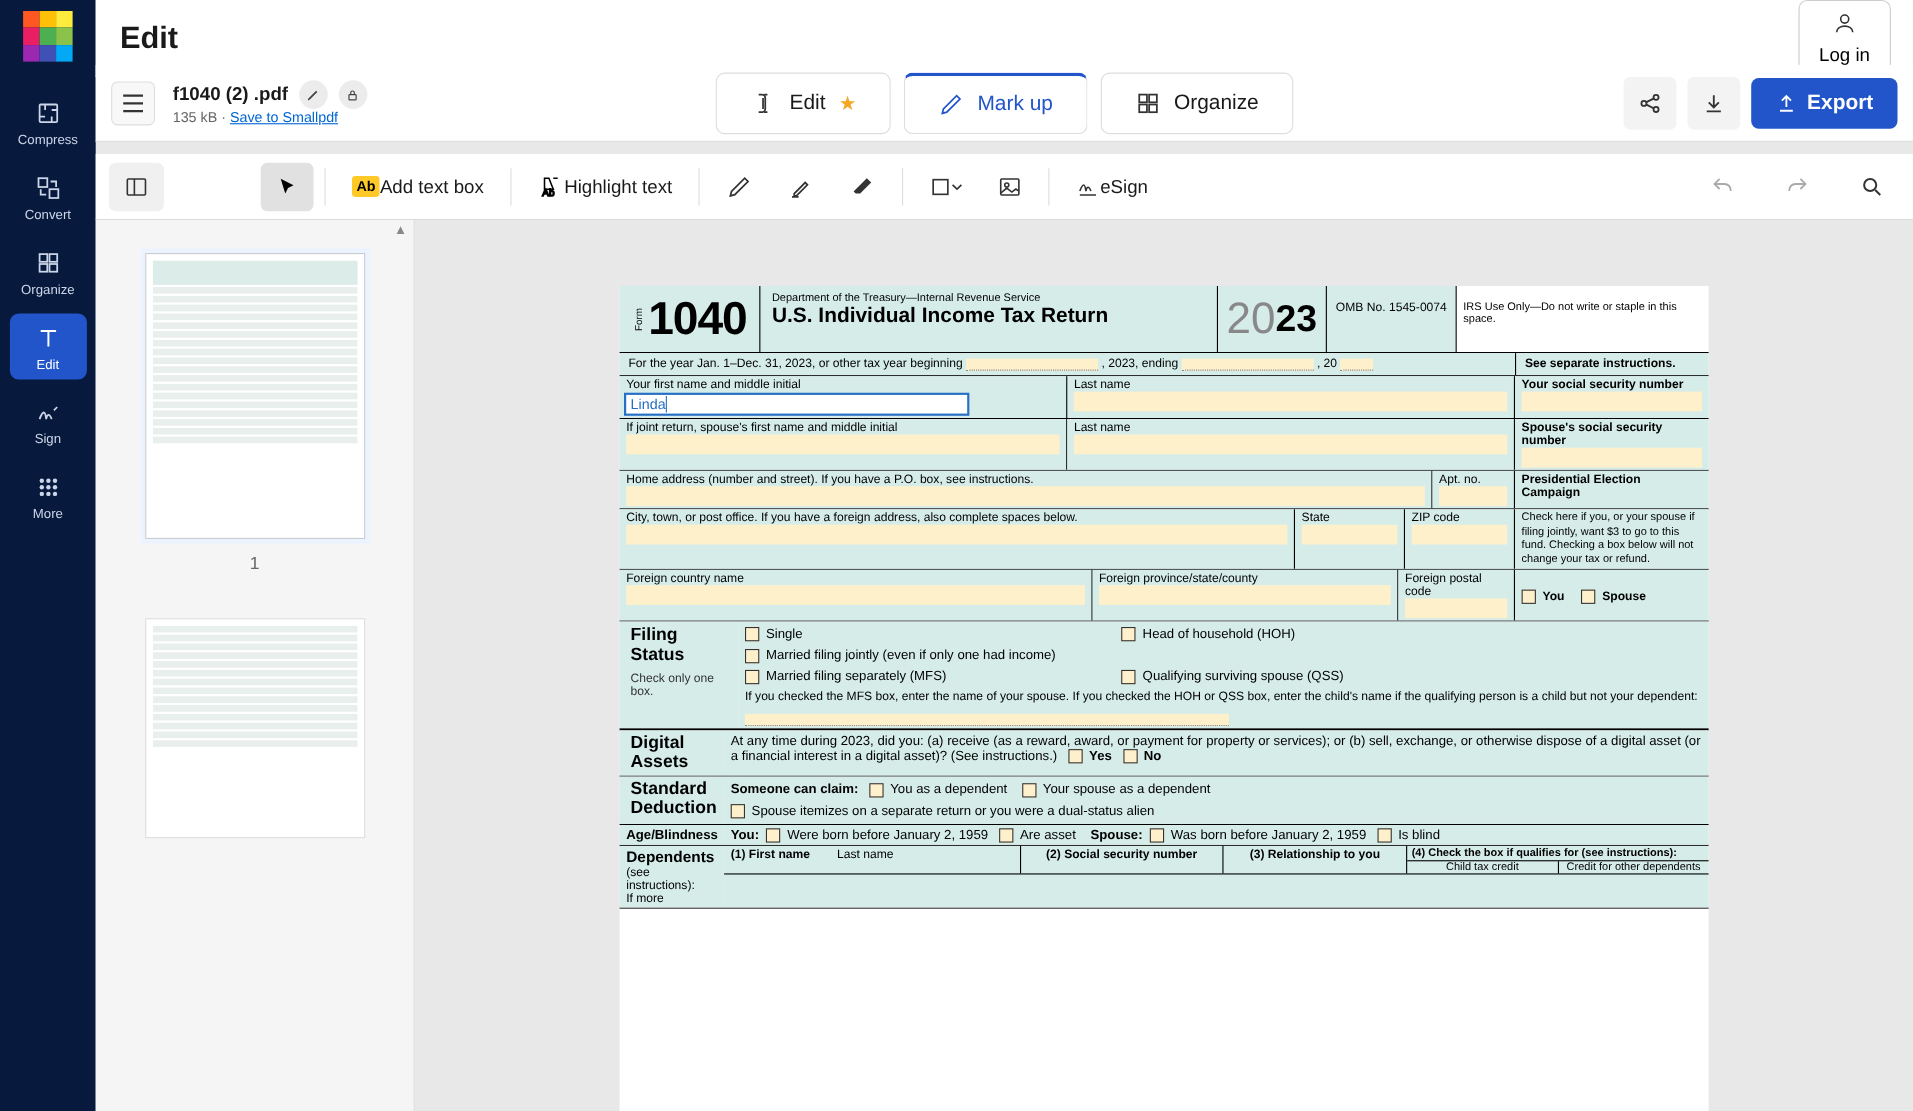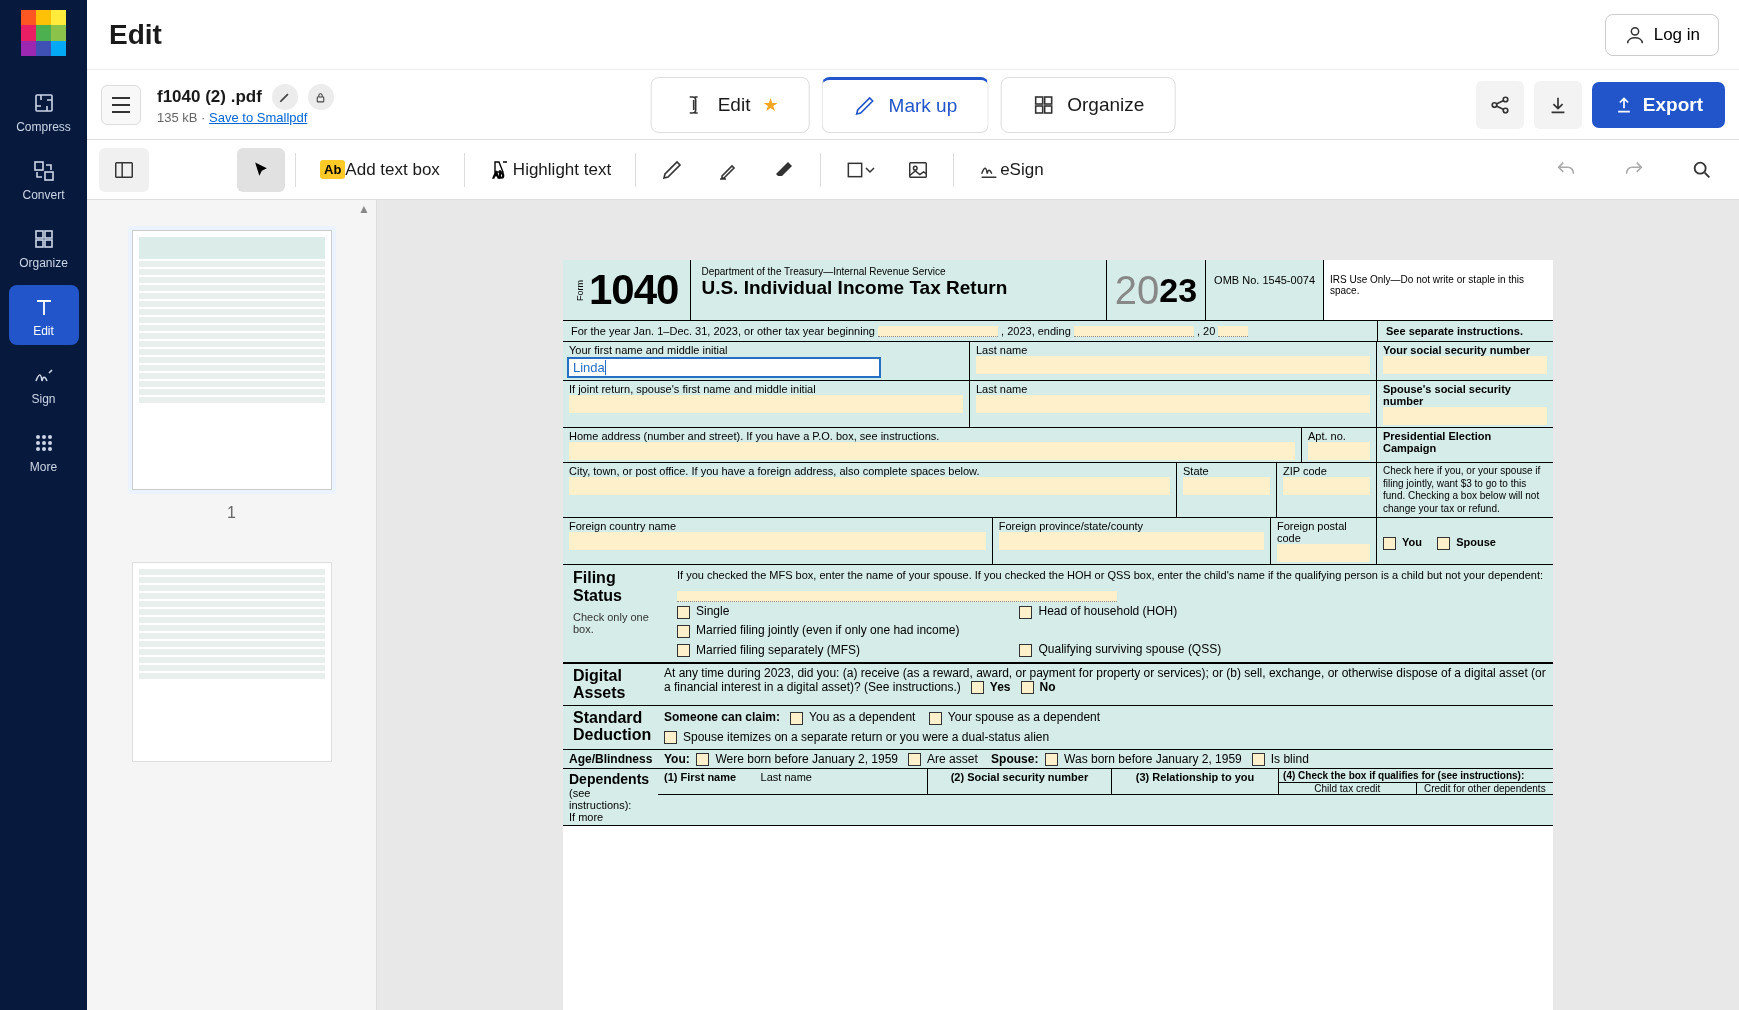--- a/index.html
+++ b/index.html
@@ -36,25 +36,25 @@
   .nav-item .icn{width:28px;height:28px;display:flex;align-items:center;justify-content:center;margin-bottom:3px;}
   
   .header{
     position:absolute;left:87px;top:0;right:0;height:70px;background:#fff;
     display:flex;align-items:center;justify-content:space-between;padding:0 20px 0 22px;
     border-bottom:1px solid #eee;
   }
   .header h1{font-size:28px;font-weight:700;margin:0;}
   .login-btn{
     border:1px solid #ccc;background:#fff;border-radius:8px;padding:9px 18px;
-    display:flex;align-items:center;gap:8px;font-size:17px;cursor:pointer;
+    display:flex;align-items:center;gap:8px;font-size:17px;cursor:pointer;flex-direction:column;
   }
   
   .file-row{
-    position:absolute;left:87px;top:70px;right:0;height:70px;background:#fff;
+    position:absolute;left:87px;top:59px;right:0;height:70px;background:#fff;
     display:flex;align-items:center;padding:0 14px;border-bottom:1px solid #ddd;
   }
   .hamburger{
     width:40px;height:40px;border:1px solid #ddd;border-radius:6px;display:flex;align-items:center;justify-content:center;cursor:pointer;background:#f8f8f8;
   }
   .file-meta{margin-left:16px;}
   .file-name-row{display:flex;align-items:center;gap:10px;}
   .file-name{font-size:17px;font-weight:600;}
   .file-sub{font-size:13px;color:#666;}
   .file-sub a{color:#0066d6;text-decoration:underline;cursor:pointer;}
@@ -541,35 +541,35 @@
           <span class="chk"></span><b>Spouse</b>
         </div>
       </div>
 
       <div class="grid-row" style="border-bottom:2px solid #000">
         <div class="cell label-cell" style="width:108px;border-right:none">
           <div class="section-title">Filing Status</div>
           <div class="sub-note" style="padding:4px">Check only one box.</div>
         </div>
         <div class="cell label-cell" style="flex:1;border-right:none;font-size:12px;line-height:1.6">
-          <div style="font-size:11px">
-            <span>If you checked the MFS box, enter the name of your spouse. If you checked the HOH or QSS box, enter the child's name if the qualifying person is a child but not your dependent:</span>
-            <span class="ty-fill" style="min-width:440px"></span>
-          </div>
           <div style="display:flex;gap:60px">
             <div>
               <div><span class="chk"></span><span>Single</span></div>
               <div><span class="chk"></span><span>Married filing jointly (even if only one had income)</span></div>
               <div><span class="chk"></span><span>Married filing separately (MFS)</span></div>
             </div>
             <div>
               <div><span class="chk"></span><span>Head of household (HOH)</span></div>
               <div style="height:19px"></div>
               <div><span class="chk"></span><span>Qualifying surviving spouse (QSS)</span></div>
             </div>
+          </div>
+          <div style="font-size:11px">
+            <span>If you checked the MFS box, enter the name of your spouse. If you checked the HOH or QSS box, enter the child's name if the qualifying person is a child but not your dependent:</span>
+            <span class="ty-fill" style="min-width:440px"></span>
           </div>
         </div>
       </div>
 
       <div class="grid-row" style="border-bottom:1px solid #000">
         <div class="cell label-cell" style="width:95px;border-right:none">
           <div class="section-title" style="line-height:1.05">Digital Assets</div>
         </div>
         <div class="cell label-cell" style="flex:1;border-right:none;font-size:12px">
           <span>At any time during 2023, did you: (a) receive (as a reward, award, or payment for property or services); or (b) sell, exchange, or otherwise dispose of a digital asset (or a financial interest in a digital asset)? (See instructions.)</span>

